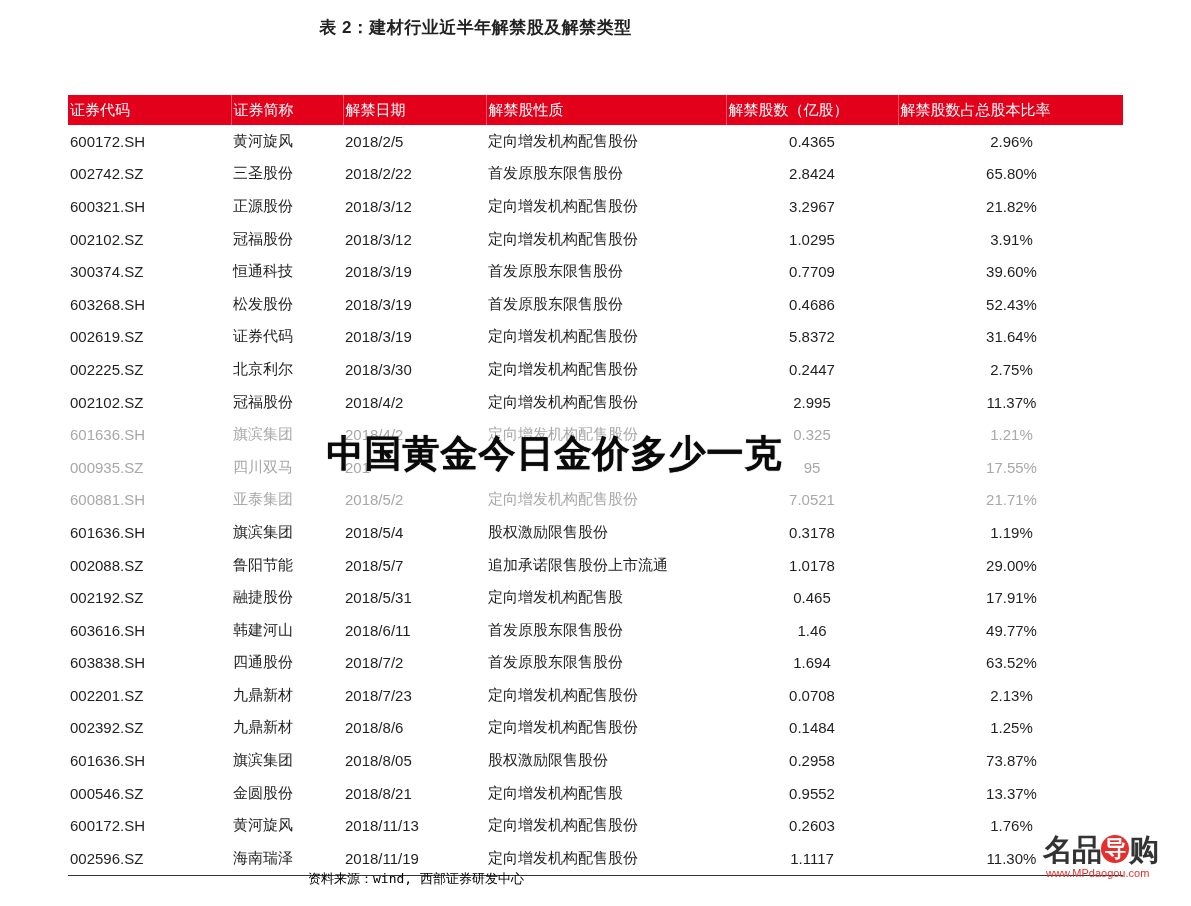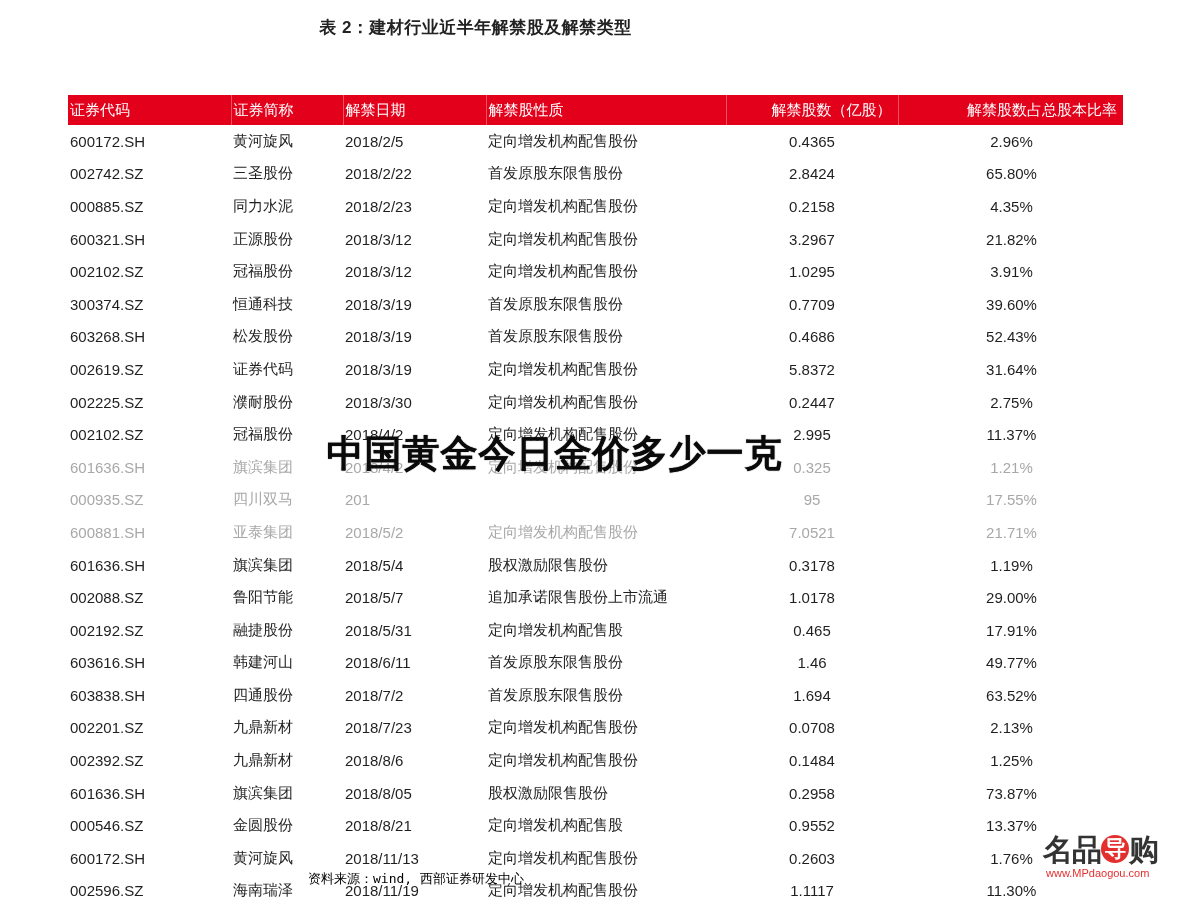--- a/index.html
+++ b/index.html
@@ -2,21 +2,21 @@
 <html><head>
 <meta charset="utf-8">
 <style>
   html, body { margin:0; padding:0; background:#ffffff; }
   body { width:1191px; height:906px; position:relative; overflow:hidden; font-family:"Liberation Sans","DejaVu Sans",sans-serif; color:#1a1a1a; }
   .title { position:absolute; left:0; width:1191px; top:16px; text-align:center; font-size:17px; font-weight:bold; color:#222; letter-spacing:0.5px; }
   .title span { position:relative; left:-120px; }
   table { position:absolute; left:68px; top:47px; width:1055px; border-collapse:collapse; table-layout:fixed;margin-top:48px; }
   th { background:#e3001b; color:#ffffff; font-weight:normal; font-size:15px; height:30px; padding:0 0 0 2px; text-align:left; white-space:nowrap; overflow:hidden; border-right:1px solid #f05060; }
   th:last-child { border-right:none; }
-  th.num, th.pct { text-align:right; padding-right:6px; }
+  th.num, th.pct { text-align:left; padding-right:6px; }
   td { height:32.6px; font-size:15px; padding:0 0 0 2px; white-space:nowrap; color:#1f1f1f; }
   td.num, td.pct { text-align:center; }
   td.num { padding-left:0; }
   tr.faded td { color:#a8a8a8; }
   tbody tr:last-child td { border-bottom:1.5px solid #333; }
   .c1{width:163px}.c2{width:112px}.c3{width:143px}.c4{width:240px}.c5{width:172px}.c6{width:225px}
   .overlay { position:absolute; left:0; width:1099px; top:429px; text-align:center; font-size:37px; font-weight:bold; color:#0a0a0a; letter-spacing:1px; text-shadow:0 0 1px #000; }
   .overlay span { position:relative; left:5px; }
   .source { position:absolute; left:308px; top:870px; font-size:13px; color:#000000; font-family:"DejaVu Sans Mono","Liberation Mono",monospace; }
   .logo { position:absolute; left:1043px; top:835px; width:140px; }
@@ -59,28 +59,20 @@
       </tr>
       <tr>
         <td>002742.SZ</td>
         <td>三圣股份</td>
         <td>2018/2/22</td>
         <td>首发原股东限售股份</td>
         <td class="num">2.8424</td>
         <td class="pct">65.80%</td>
       </tr>
       <tr>
-        <td>000885.SZ</td>
-        <td>同力水泥</td>
-        <td>2018/2/23</td>
-        <td>定向增发机构配售股份</td>
-        <td class="num">0.2158</td>
-        <td class="pct">4.35%</td>
-      </tr>
-      <tr>
         <td>600321.SH</td>
         <td>正源股份</td>
         <td>2018/3/12</td>
         <td>定向增发机构配售股份</td>
         <td class="num">3.2967</td>
         <td class="pct">21.82%</td>
       </tr>
       <tr>
         <td>002102.SZ</td>
         <td>冠福股份</td>
@@ -108,21 +100,21 @@
       <tr>
         <td>002619.SZ</td>
         <td>证券代码</td>
         <td>2018/3/19</td>
         <td>定向增发机构配售股份</td>
         <td class="num">5.8372</td>
         <td class="pct">31.64%</td>
       </tr>
       <tr>
         <td>002225.SZ</td>
-        <td>濮耐股份</td>
+        <td>北京利尔</td>
         <td>2018/3/30</td>
         <td>定向增发机构配售股份</td>
         <td class="num">0.2447</td>
         <td class="pct">2.75%</td>
       </tr>
       <tr>
         <td>002102.SZ</td>
         <td>冠福股份</td>
         <td>2018/4/2</td>
         <td>定向增发机构配售股份</td>

